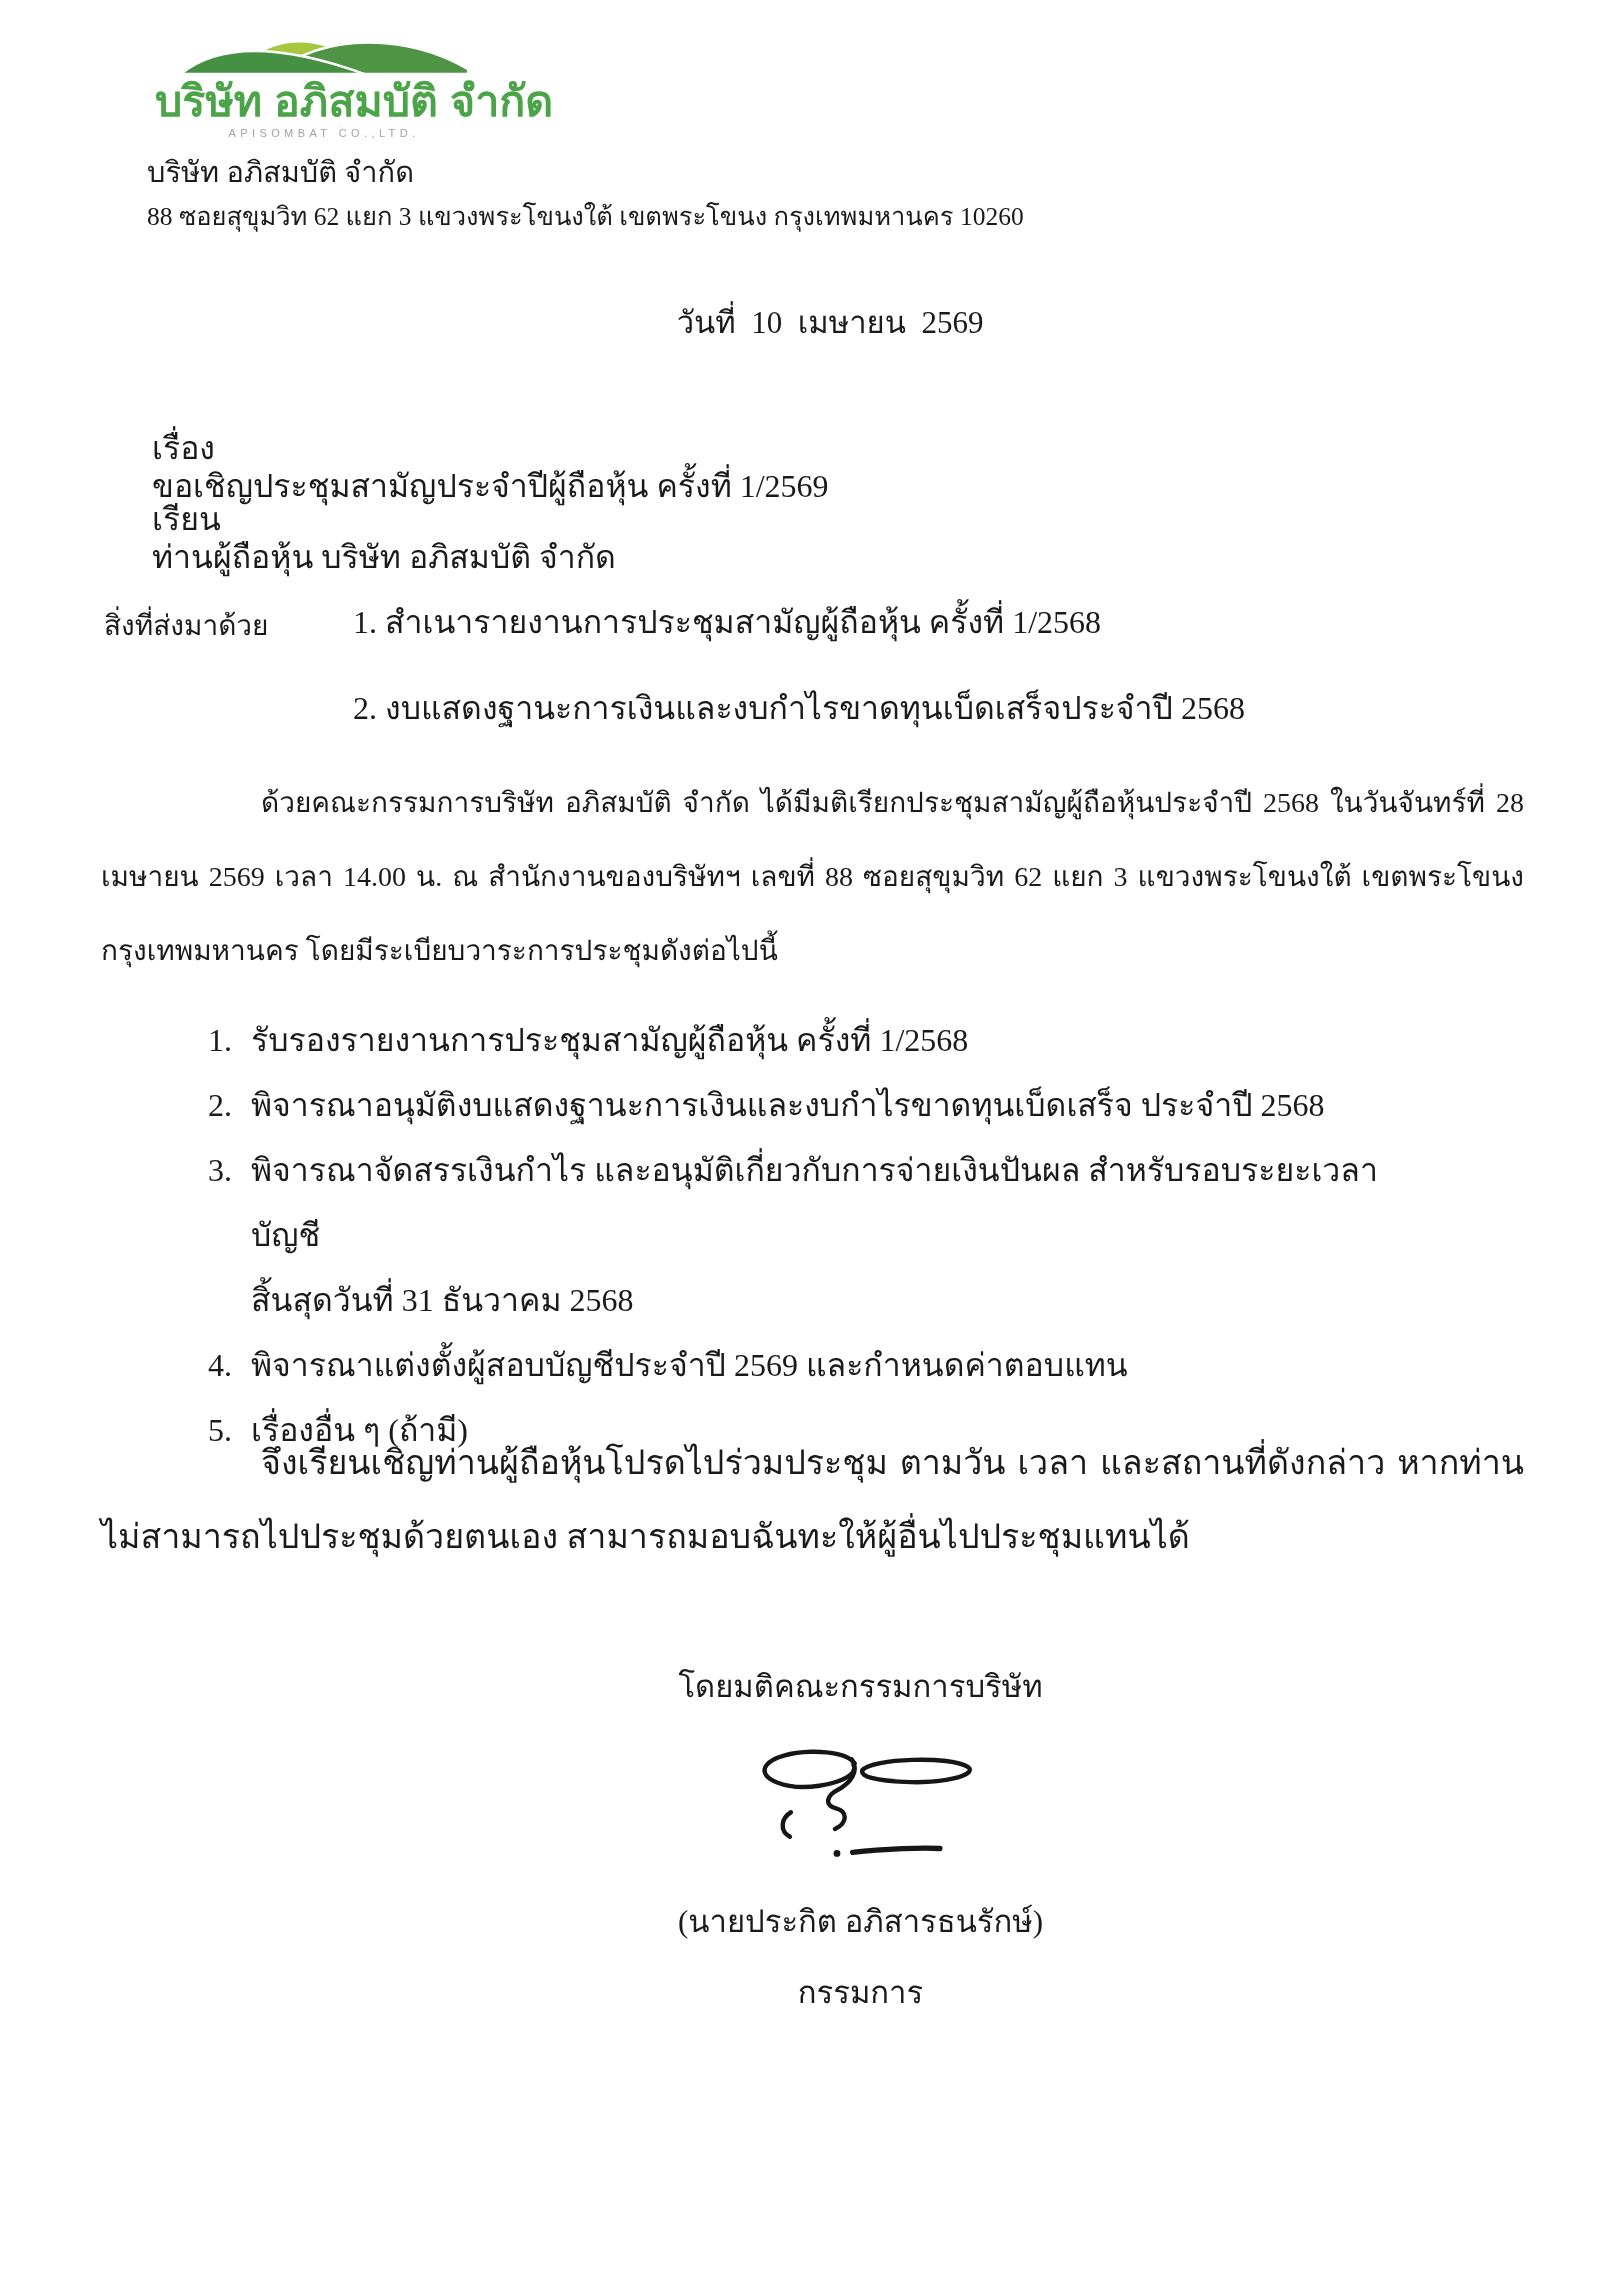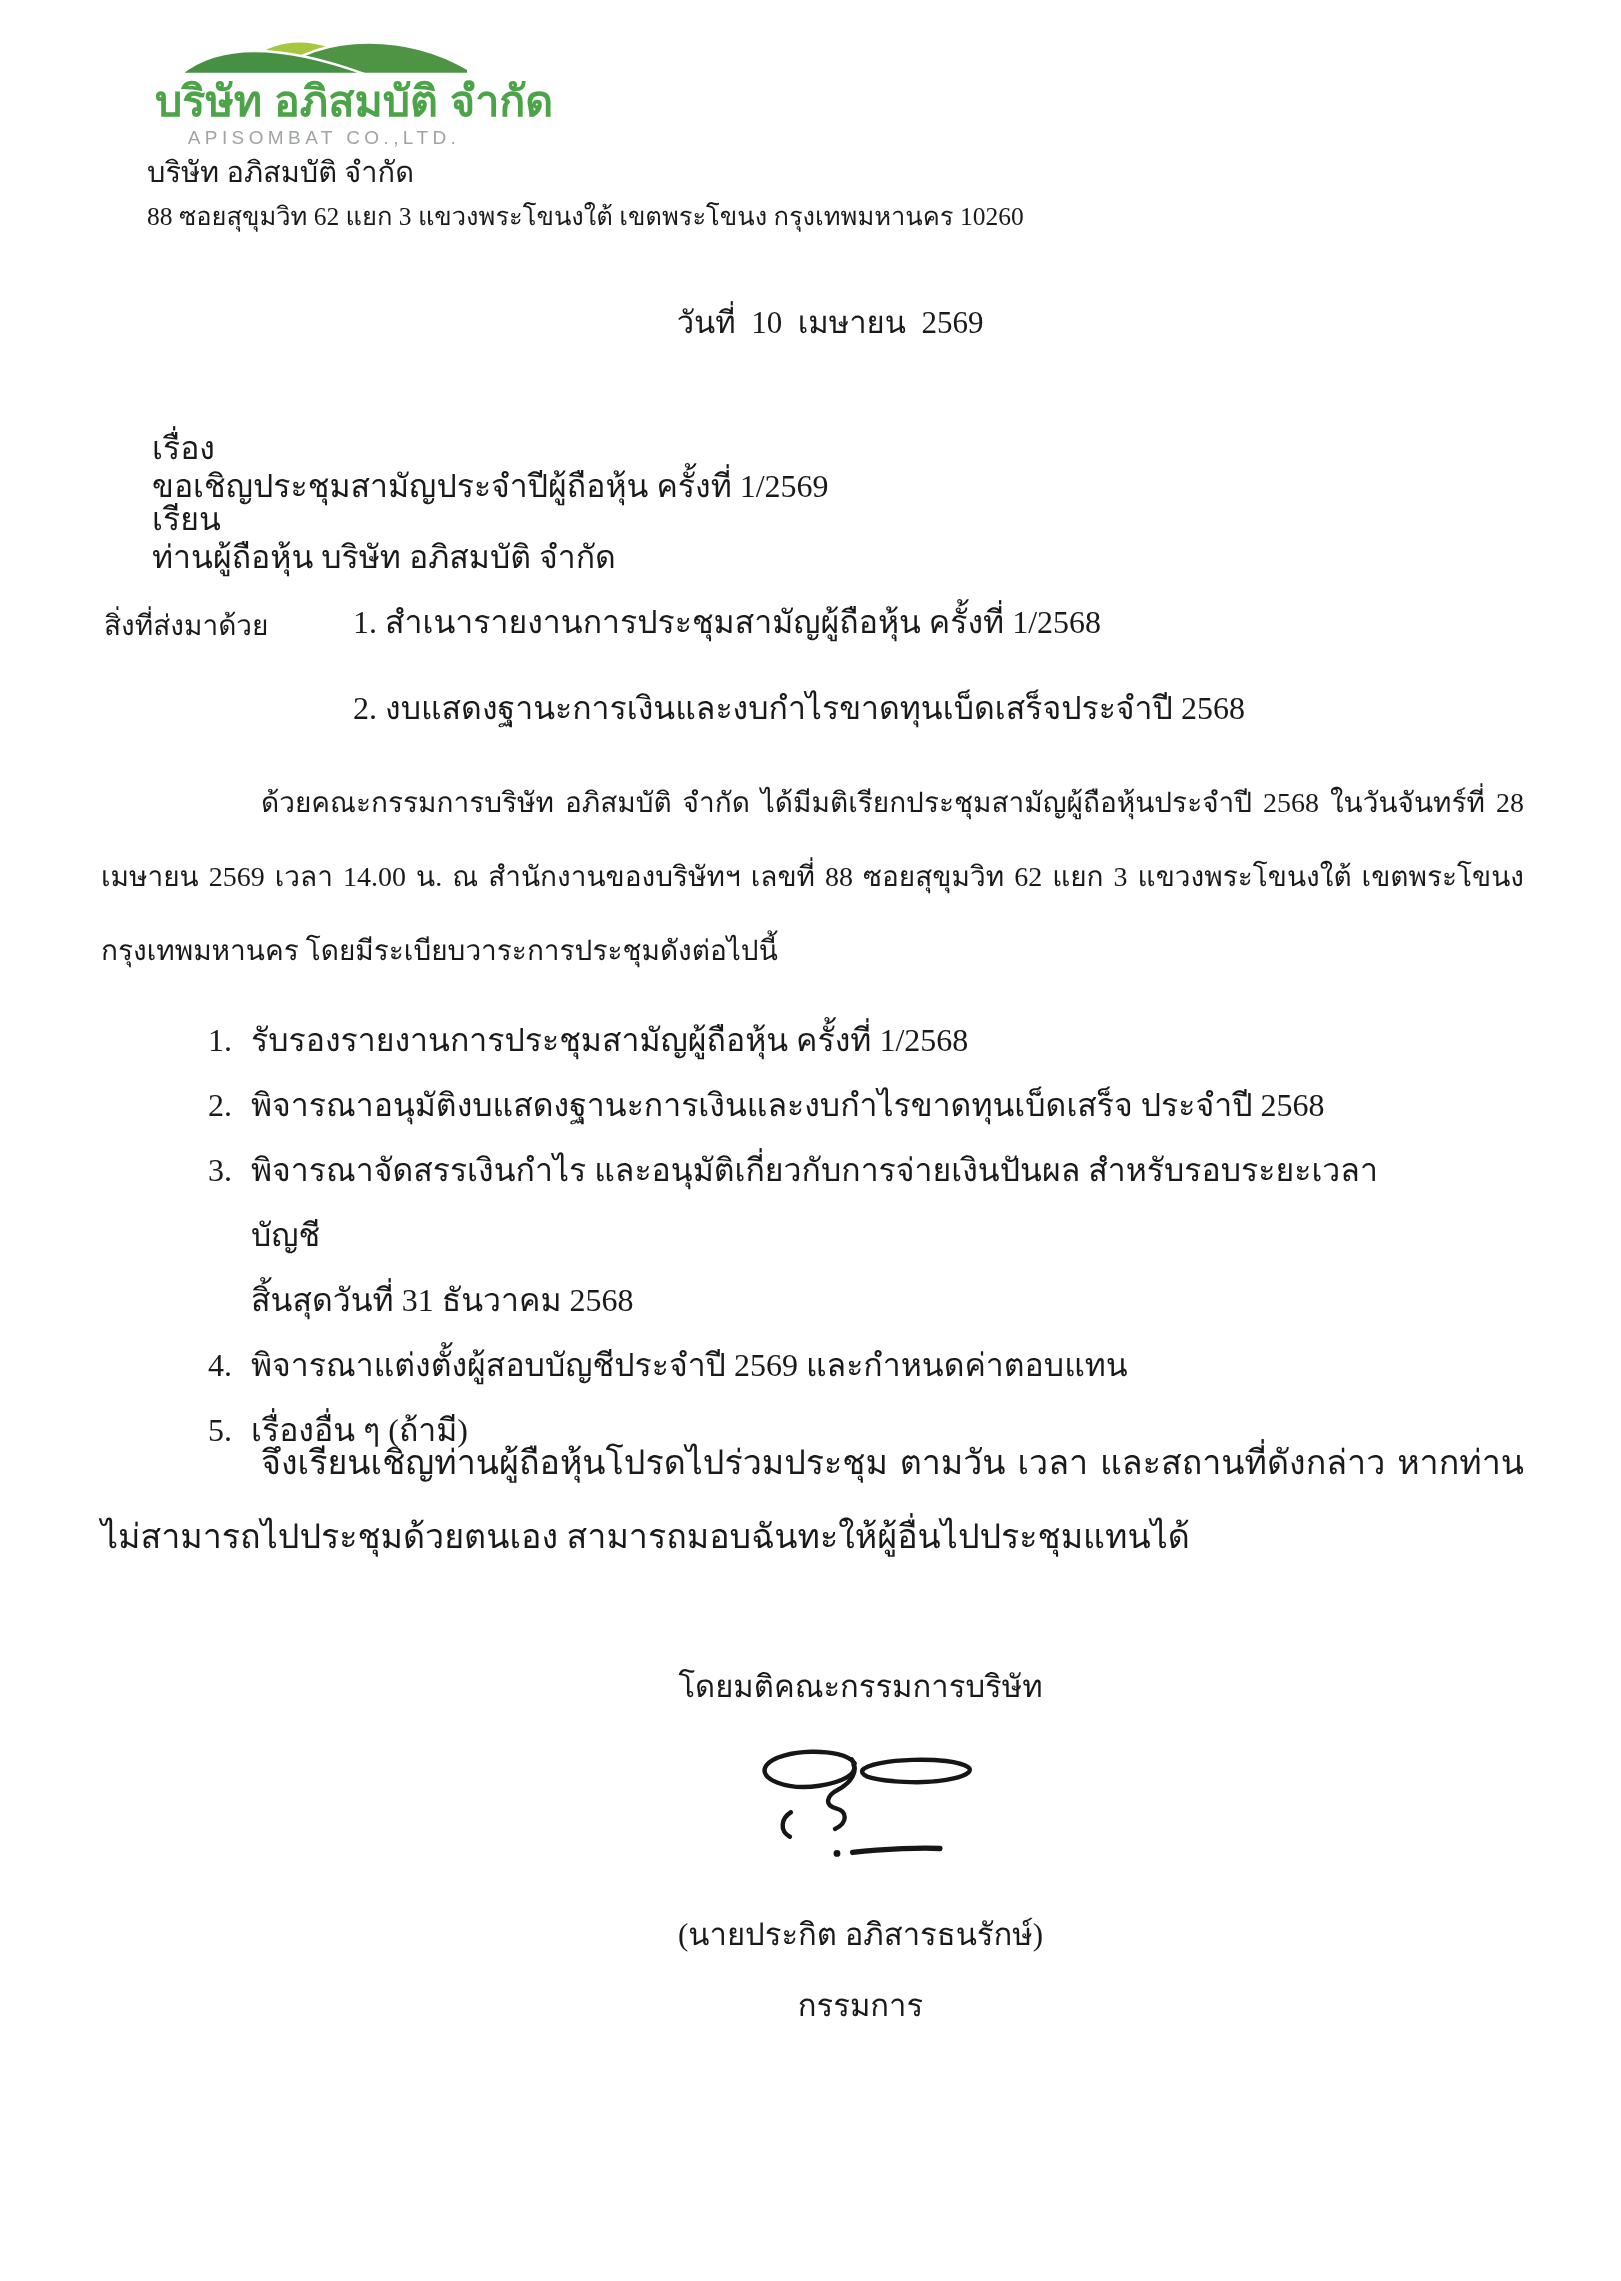--- a/index.html
+++ b/index.html
@@ -8,21 +8,21 @@
     font-family:"Liberation Serif","DejaVu Serif",serif;color:#1a1a1a;
   }
   
   .logo{position:absolute;left:155px;top:29px;width:338px;text-align:center;}
   .logo-hills{display:block;margin:0 auto;}
   .logo-brand{
     font-family:"Liberation Sans","DejaVu Sans",sans-serif;font-weight:700;
     font-size:43px;line-height:1.05;color:#4ba447;white-space:nowrap;margin-top:3.9px;
   }
   .logo-caption{
-    font-family:"Liberation Sans","DejaVu Sans",sans-serif;font-size:19px;
+    font-family:"Liberation Sans","DejaVu Sans",sans-serif;font-size:11px;
     color:#a0a5a3;letter-spacing:4.4px;margin-top:2.9px;white-space:nowrap;
   }
   
   .company-line{position:absolute;left:147px;top:149px;font-size:29px;}
   .address-line{position:absolute;left:147px;top:196px;font-size:25.5px;}
   .date-line{position:absolute;left:19.6px;top:297px;width:1621px;text-align:center;font-size:31px;white-space:pre;}
   
   .label-row{position:absolute;display:flex;font-size:32px;line-height:1.2;flex-direction:column;}
   .row-subject{left:152px;top:429px;}
   .row-to{left:152px;top:500px;}
@@ -43,21 +43,21 @@
   }
   
   .agenda{position:absolute;left:208px;top:1008px;font-size:32px;}
   .agenda-item{display:flex;}
   .agenda-num{width:43px;flex:0 0 auto;line-height:65px;}
   .agenda-text{line-height:65px;white-space:pre-line;max-width:1157px;}
   
   .signoff{position:absolute;left:542px;top:1661px;width:637px;text-align:center;}
   .signoff-by{font-size:31px;}
   .signature-svg{display:block;margin:15.7px auto 0 auto;}
-  .signoff-name{font-size:31px;margin-top:35px;}
+  .signoff-name{font-size:31px;margin-top:22px;}
   .signoff-title{font-size:31px;margin-top:21.6px;}
 </style>
 </head>
 <body>
 
 <div class="page">
 
   <div class="logo">
     <svg class="logo-hills" width="289" height="46" viewBox="0 0 300 48" xmlns="http://www.w3.org/2000/svg">
       <path d="M62,46 C84,10 142,0 190,40 L190,46 Z" fill="#a6c73f" stroke="none"></path>

